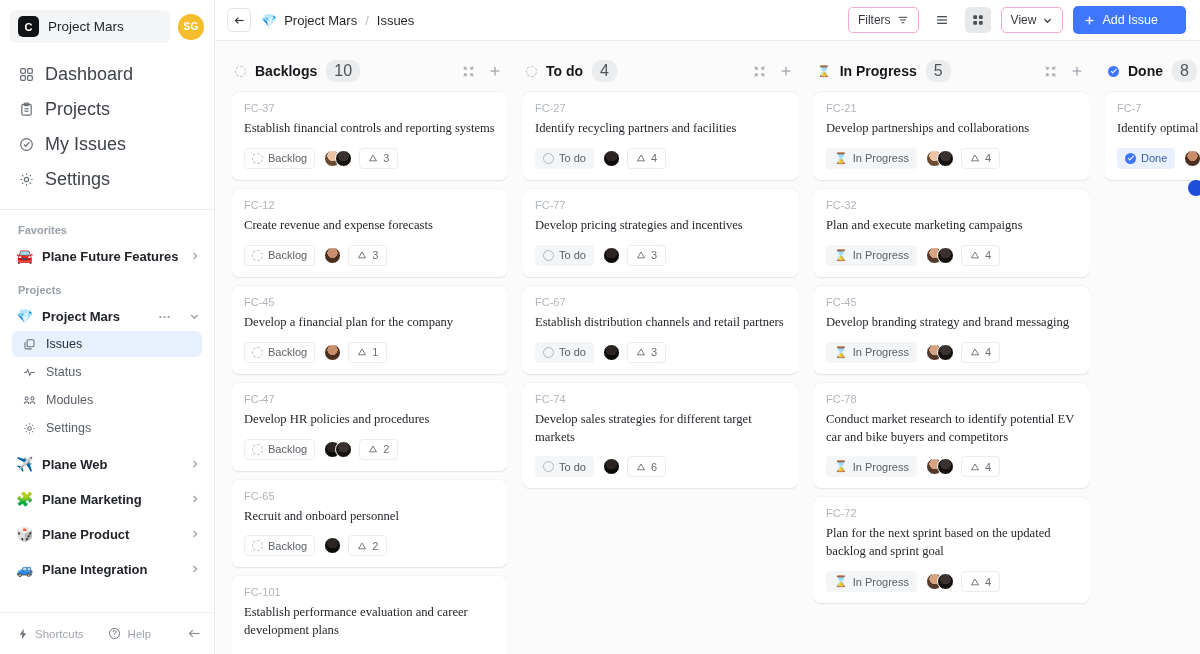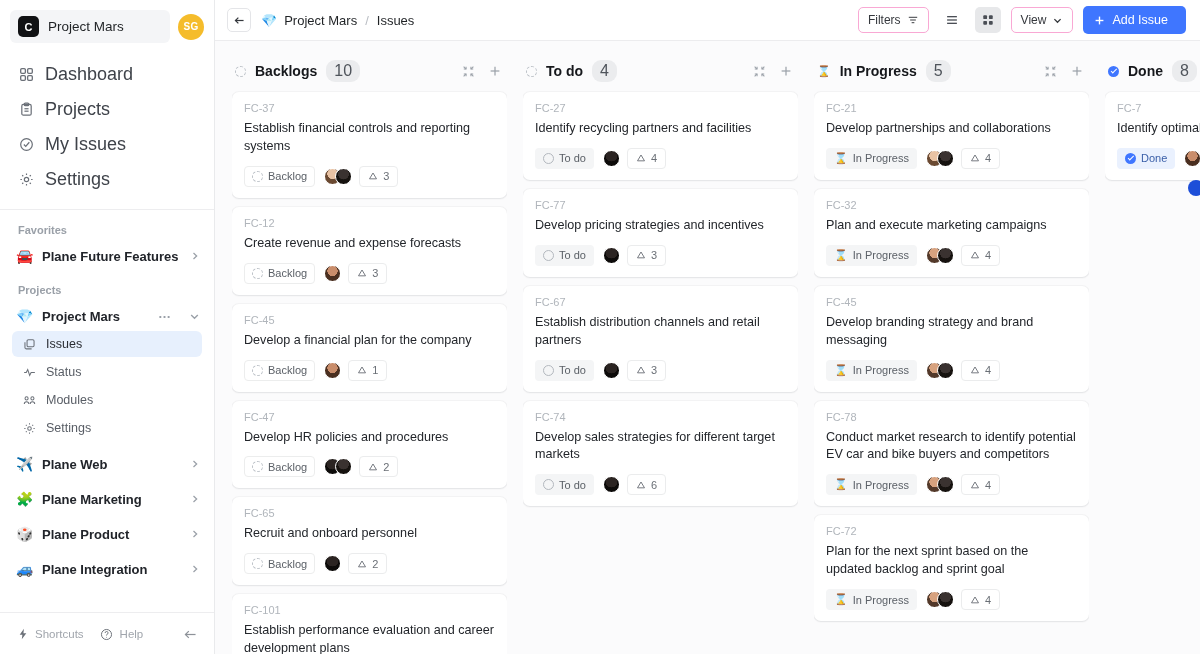--- a/index.html
+++ b/index.html
@@ -76,21 +76,21 @@
     display: flex; align-items: center; gap: 10px;
     margin: 1px 12px; padding: 6px 10px; border-radius: 6px;
     font-size: 12.5px; color: #585d65; cursor: pointer;
   }
   .sub-item .nav-ico { width: 14px; height: 14px; flex: 0 0 14px; }
   .sub-item.active { background: #e7f0fd; color: #2a2d33; }
 
   .sidebar-spacer { flex: 1; }
   .sidebar-foot {
     border-top: 1px solid #ededef;
-    display: flex; align-items: flex-start; gap: 4px;
+    display: flex; align-items: center; gap: 12px;
     padding: 9px 10px; height: 42px;
   }
   .foot-btn {
     display: flex; align-items: center; gap: 6px;
     font-size: 11.5px; color: #a0a5ac; padding: 4px 6px;
     border-radius: 4px; cursor: pointer;
   }
   .foot-spacer { flex: 1; }
 
   
@@ -116,21 +116,21 @@
     background: #fff; font-size: 12px; color: #35383d; cursor: pointer;
   }
   .icon-btn {
     width: 26px; height: 26px; border-radius: 5px;
     display: flex; align-items: center; justify-content: center;
     cursor: pointer; color: #4a4e55;
   }
   .icon-btn.active { background: #e7e8ea; }
   .add-btn {
     display: flex; align-items: center; gap: 6px;
-    height: 28px; padding: 0 18px 0 10px;
+    height: 28px; padding: 0 28px 0 10px;
     background: #3f76ff; color: #fff; border: none; border-radius: 5px;
     font-size: 12.5px; font-weight: 500; cursor: pointer;
     font-family: inherit;
   }
 
   
   .board {
     flex: 1; min-height: 0; display: flex; overflow: hidden;
     background: #fbfbfc;
     padding-left: 9px;
@@ -157,21 +157,21 @@
     flex: 1; min-height: 0; overflow: hidden;
     display: flex; flex-direction: column; gap: 9px;
     padding-top: 2px;
   }
   .card {
     background: #fff; border-radius: 7px;
     box-shadow: 0 1px 2px rgba(16,24,40,.07), 0 0 0 1px rgba(16,24,40,.035);
     padding: 10px 12px 11px; cursor: pointer;
   }
   .card-id { font-size: 11px; color: #b0b5bb; margin-bottom: 6px; }
-  .card-title { font-size: 12.6px; line-height: 1.42; color: #23262b; margin-bottom: 10px; }
+  .card-title { font-size: 12.6px; line-height: 1.42; color: #23262b; margin-bottom: 10px; font-family: Liberation Serif, serif; }
   .card-meta { display: flex; align-items: center; gap: 7px; }
 
   .state-pill {
     display: flex; align-items: center; gap: 5px;
     height: 21px; padding: 0 7px; border-radius: 4px;
     font-size: 11px; color: #5b6views; color:#5b6067;
     border: 1px solid #eceded;
   }
   .state-pill.bg { background: #f4f5f6; border-color: transparent; }
   .state-pill.done { background: #eaf1fe; border-color: transparent; color:#3a5fa8; }

